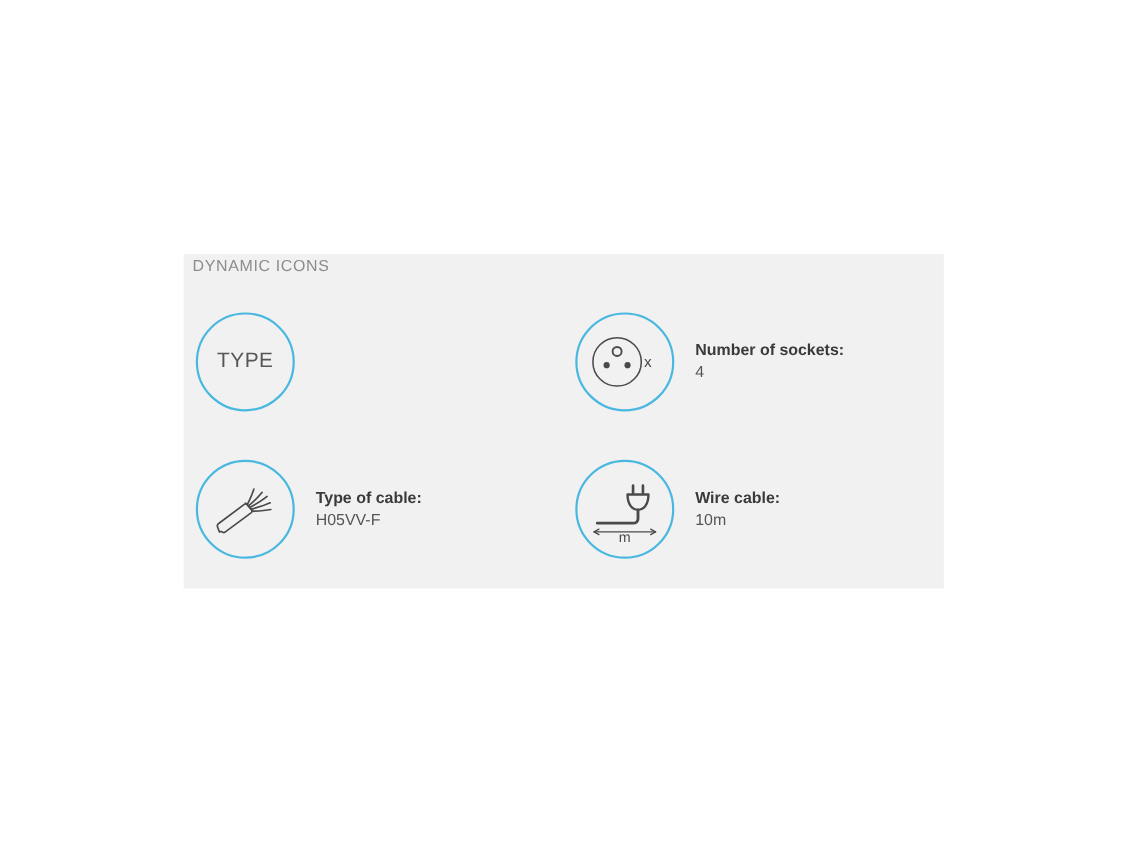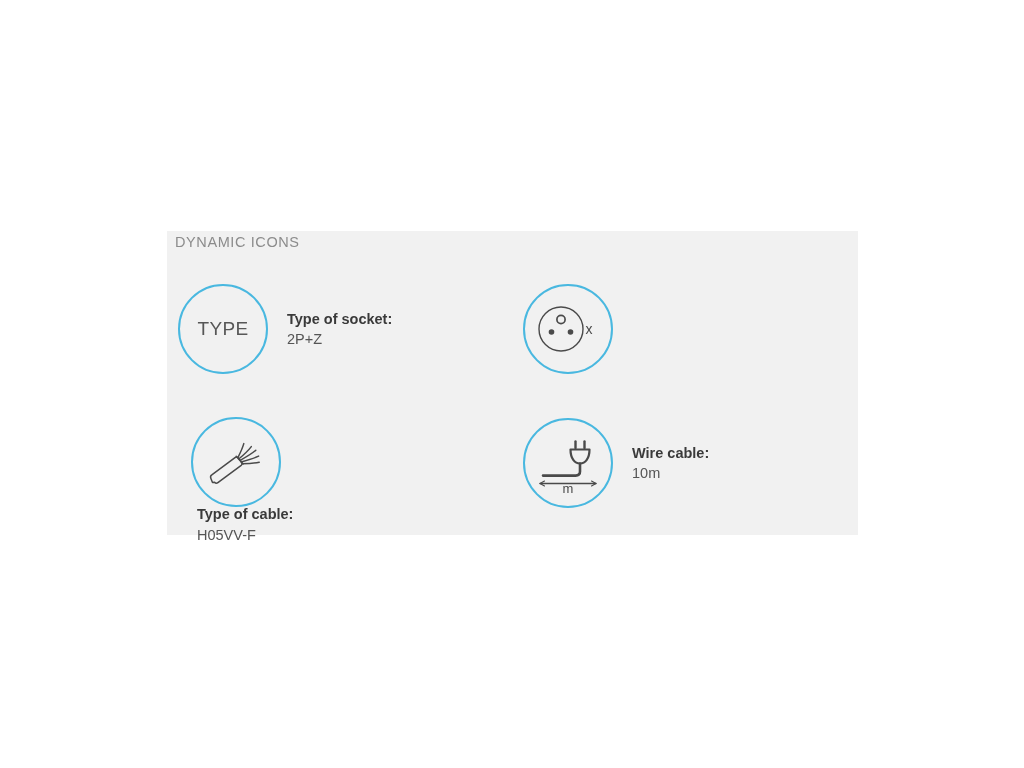--- a/index.html
+++ b/index.html
@@ -49,21 +49,21 @@
   }
 
   .item {
     position: absolute;
     display: flex;
     align-items: center;
     height: 92px;
   }
   .item-0 { left: 11px;  top: 11px; }
   .item-1 { left: 356px; top: 11px; }
-  .item-2 { left: 11px;  top: 145px; flex-direction: column; }
+  .item-2 { left: 11px;  top: 145px; }
   .item-3 { left: 356px; top: 145px; }
 
   .circle {
     width: 90px;
     height: 90px;
     border-radius: 50%;
     border: 2px solid #49b8e0;
     box-sizing: border-box;
     flex: 0 0 auto;
     display: flex;
@@ -110,35 +110,35 @@
 <div class="panel">
 
   <div class="panel-title">DYNAMIC ICONS</div>
 
   <div class="grid">
 
     <div class="item item-0">
       <div class="circle">
         <span class="circle-text">TYPE</span>
       </div>
-      <div class="labels">
-        <div class="label-title">Type of socket:</div>
-        <div class="label-value">2P+Z</div>
-      </div>
     </div>
 
     <div class="item item-1">
       <div class="circle">
         <svg class="icon-svg" width="64" height="52" viewBox="0 0 64 52">
           <circle cx="25" cy="26" r="22" fill="none" stroke="#4a4a4a" stroke-width="1.4"></circle>
           <circle cx="25" cy="16.5" r="4.1" fill="none" stroke="#4a4a4a" stroke-width="1.7"></circle>
           <circle cx="15.5" cy="29" r="2.8" fill="#4a4a4a"></circle>
           <circle cx="34.5" cy="29" r="2.8" fill="#4a4a4a"></circle>
           <text x="53" y="31" font-family="'Liberation Sans', sans-serif" font-size="14" fill="#4a4a4a" text-anchor="middle">x</text>
         </svg>
+      </div>
+      <div class="labels">
+        <div class="label-title">Number of sockets:</div>
+        <div class="label-value">4</div>
       </div>
     </div>
 
     <div class="item item-2">
       <div class="circle">
         <svg class="icon-svg" width="62" height="58" viewBox="0 0 62 58">
           <g fill="none" stroke="#4a4a4a" stroke-width="1.5" stroke-linecap="round" stroke-linejoin="round">
 
             <path d="M7.5,49.5 L5.8,45.2 C5.3,43.9 5.7,42.6 6.8,41.9
                      L30.0,24.6 C31.1,23.8 32.5,24.0 33.3,25.0

